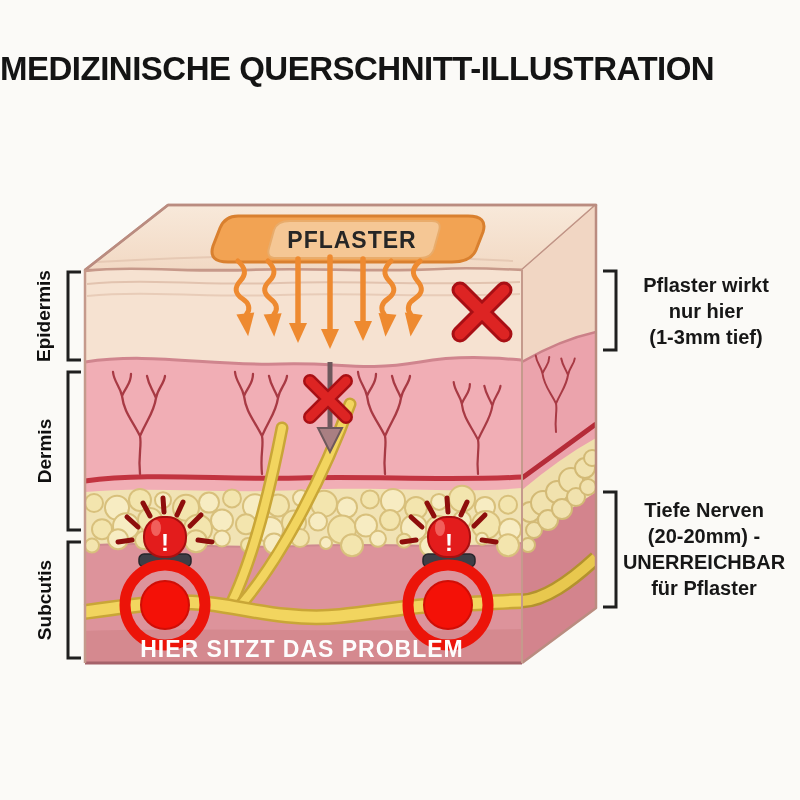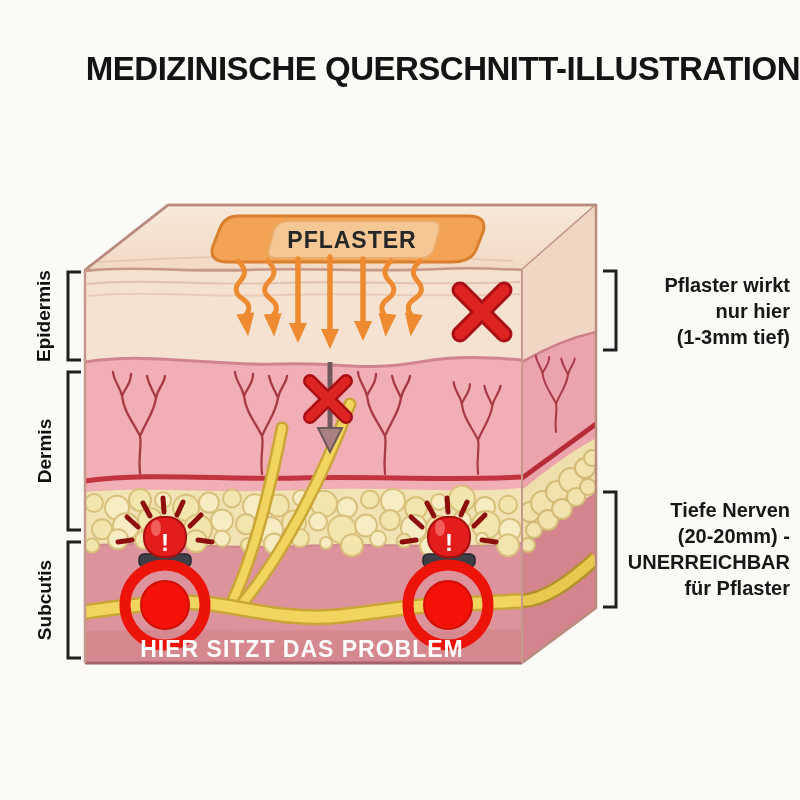--- a/index.html
+++ b/index.html
@@ -3,30 +3,30 @@
 <meta charset="utf-8">
 <style>
   html,body{margin:0;padding:0;}
   body{
     width:800px;height:800px;position:relative;overflow:hidden;
     background:#fbfaf7;
     font-family:"Liberation Sans",sans-serif;
   }
   .title{
     position:absolute;left:0;top:50px;width:800px;
-    text-align:right;font-size:33px;font-weight:bold;
+    text-align:left;font-size:33px;font-weight:bold;
     letter-spacing:-0.5px;color:#141414;
   }
   .layer-label{
     position:absolute;width:150px;height:22px;line-height:22px;
     text-align:center;font-size:19px;font-weight:bold;color:#101010;
     transform:rotate(-90deg);transform-origin:center center;
   }
   .ann{
-    position:absolute;text-align:right;font-size:20px;font-weight:bold;
+    position:absolute;text-align:center;font-size:20px;font-weight:bold;
     color:#171717;line-height:26px;white-space:pre-line;
   }
   svg{position:absolute;left:0;top:0;}
 </style>
 </head>
 <body>
 
 <div class="title">MEDIZINISCHE QUERSCHNITT-ILLUSTRATION</div>
 
 <svg width="800" height="800" viewBox="0 0 800 800">

